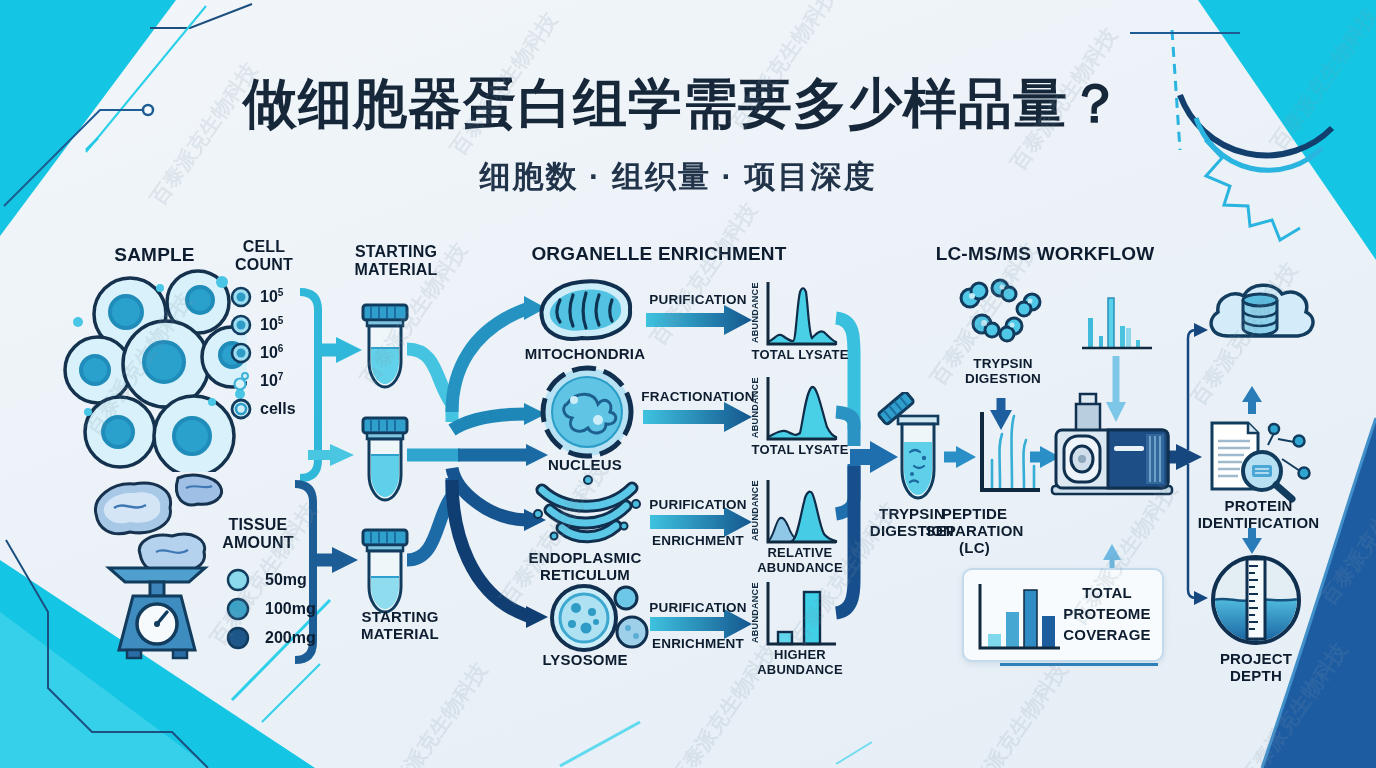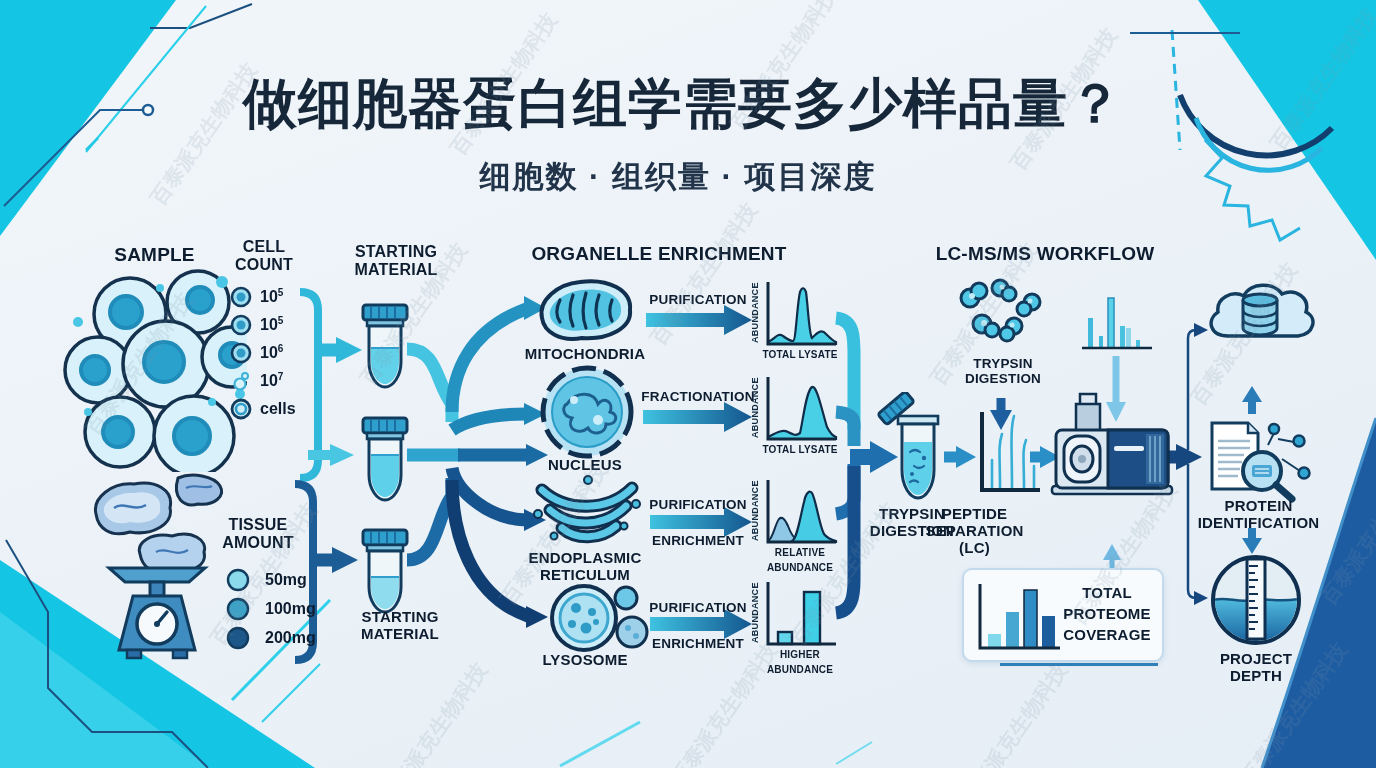--- a/index.html
+++ b/index.html
@@ -6,21 +6,21 @@
   body{font-family:"Liberation Sans",sans-serif}
   #canvas{position:relative;width:1376px;height:768px;overflow:hidden;
     background:linear-gradient(160deg,#f2f6fa 0%,#eaf1f7 55%,#e6eef6 100%);}
   .abs{position:absolute}
   .ctr{text-align:center}
   .hdr{font-weight:bold;color:#0d1d2f;line-height:1.12;letter-spacing:.2px}
   .s19{font-size:19px}
   .s16{font-size:16px}
   .s15{font-size:15px;line-height:17px}
   .s14{font-size:13.5px;line-height:15px}
-  .s13{font-size:10px;line-height:14.5px}
+  .s13{font-size:13px;line-height:14.5px}
   .title{font-size:54px;font-weight:bold;color:#16273a;letter-spacing:1px;white-space:nowrap}
   .subtitle{font-size:31px;font-weight:bold;color:#22344a;letter-spacing:2px;white-space:nowrap}
   .cc-item{left:230px;height:26px;display:flex;align-items:center;gap:8px}
   .cc-txt{font-size:16px;font-weight:bold;color:#0d1d2f}
   .cc-txt sup{font-size:10px}
   .ti-item{left:226px;height:28px;display:flex;align-items:center;gap:15px}
   .ylab{font:bold 9px "Liberation Sans",sans-serif;fill:#10293f;letter-spacing:.3px}
   .wm{position:absolute;transform:rotate(-55deg);font-size:21px;font-weight:bold;
       color:rgba(124,148,166,.16);white-space:nowrap;pointer-events:none;z-index:5}
   .deepbox{left:962px;top:568px;width:198px;height:90px;background:#f7fbfd;

